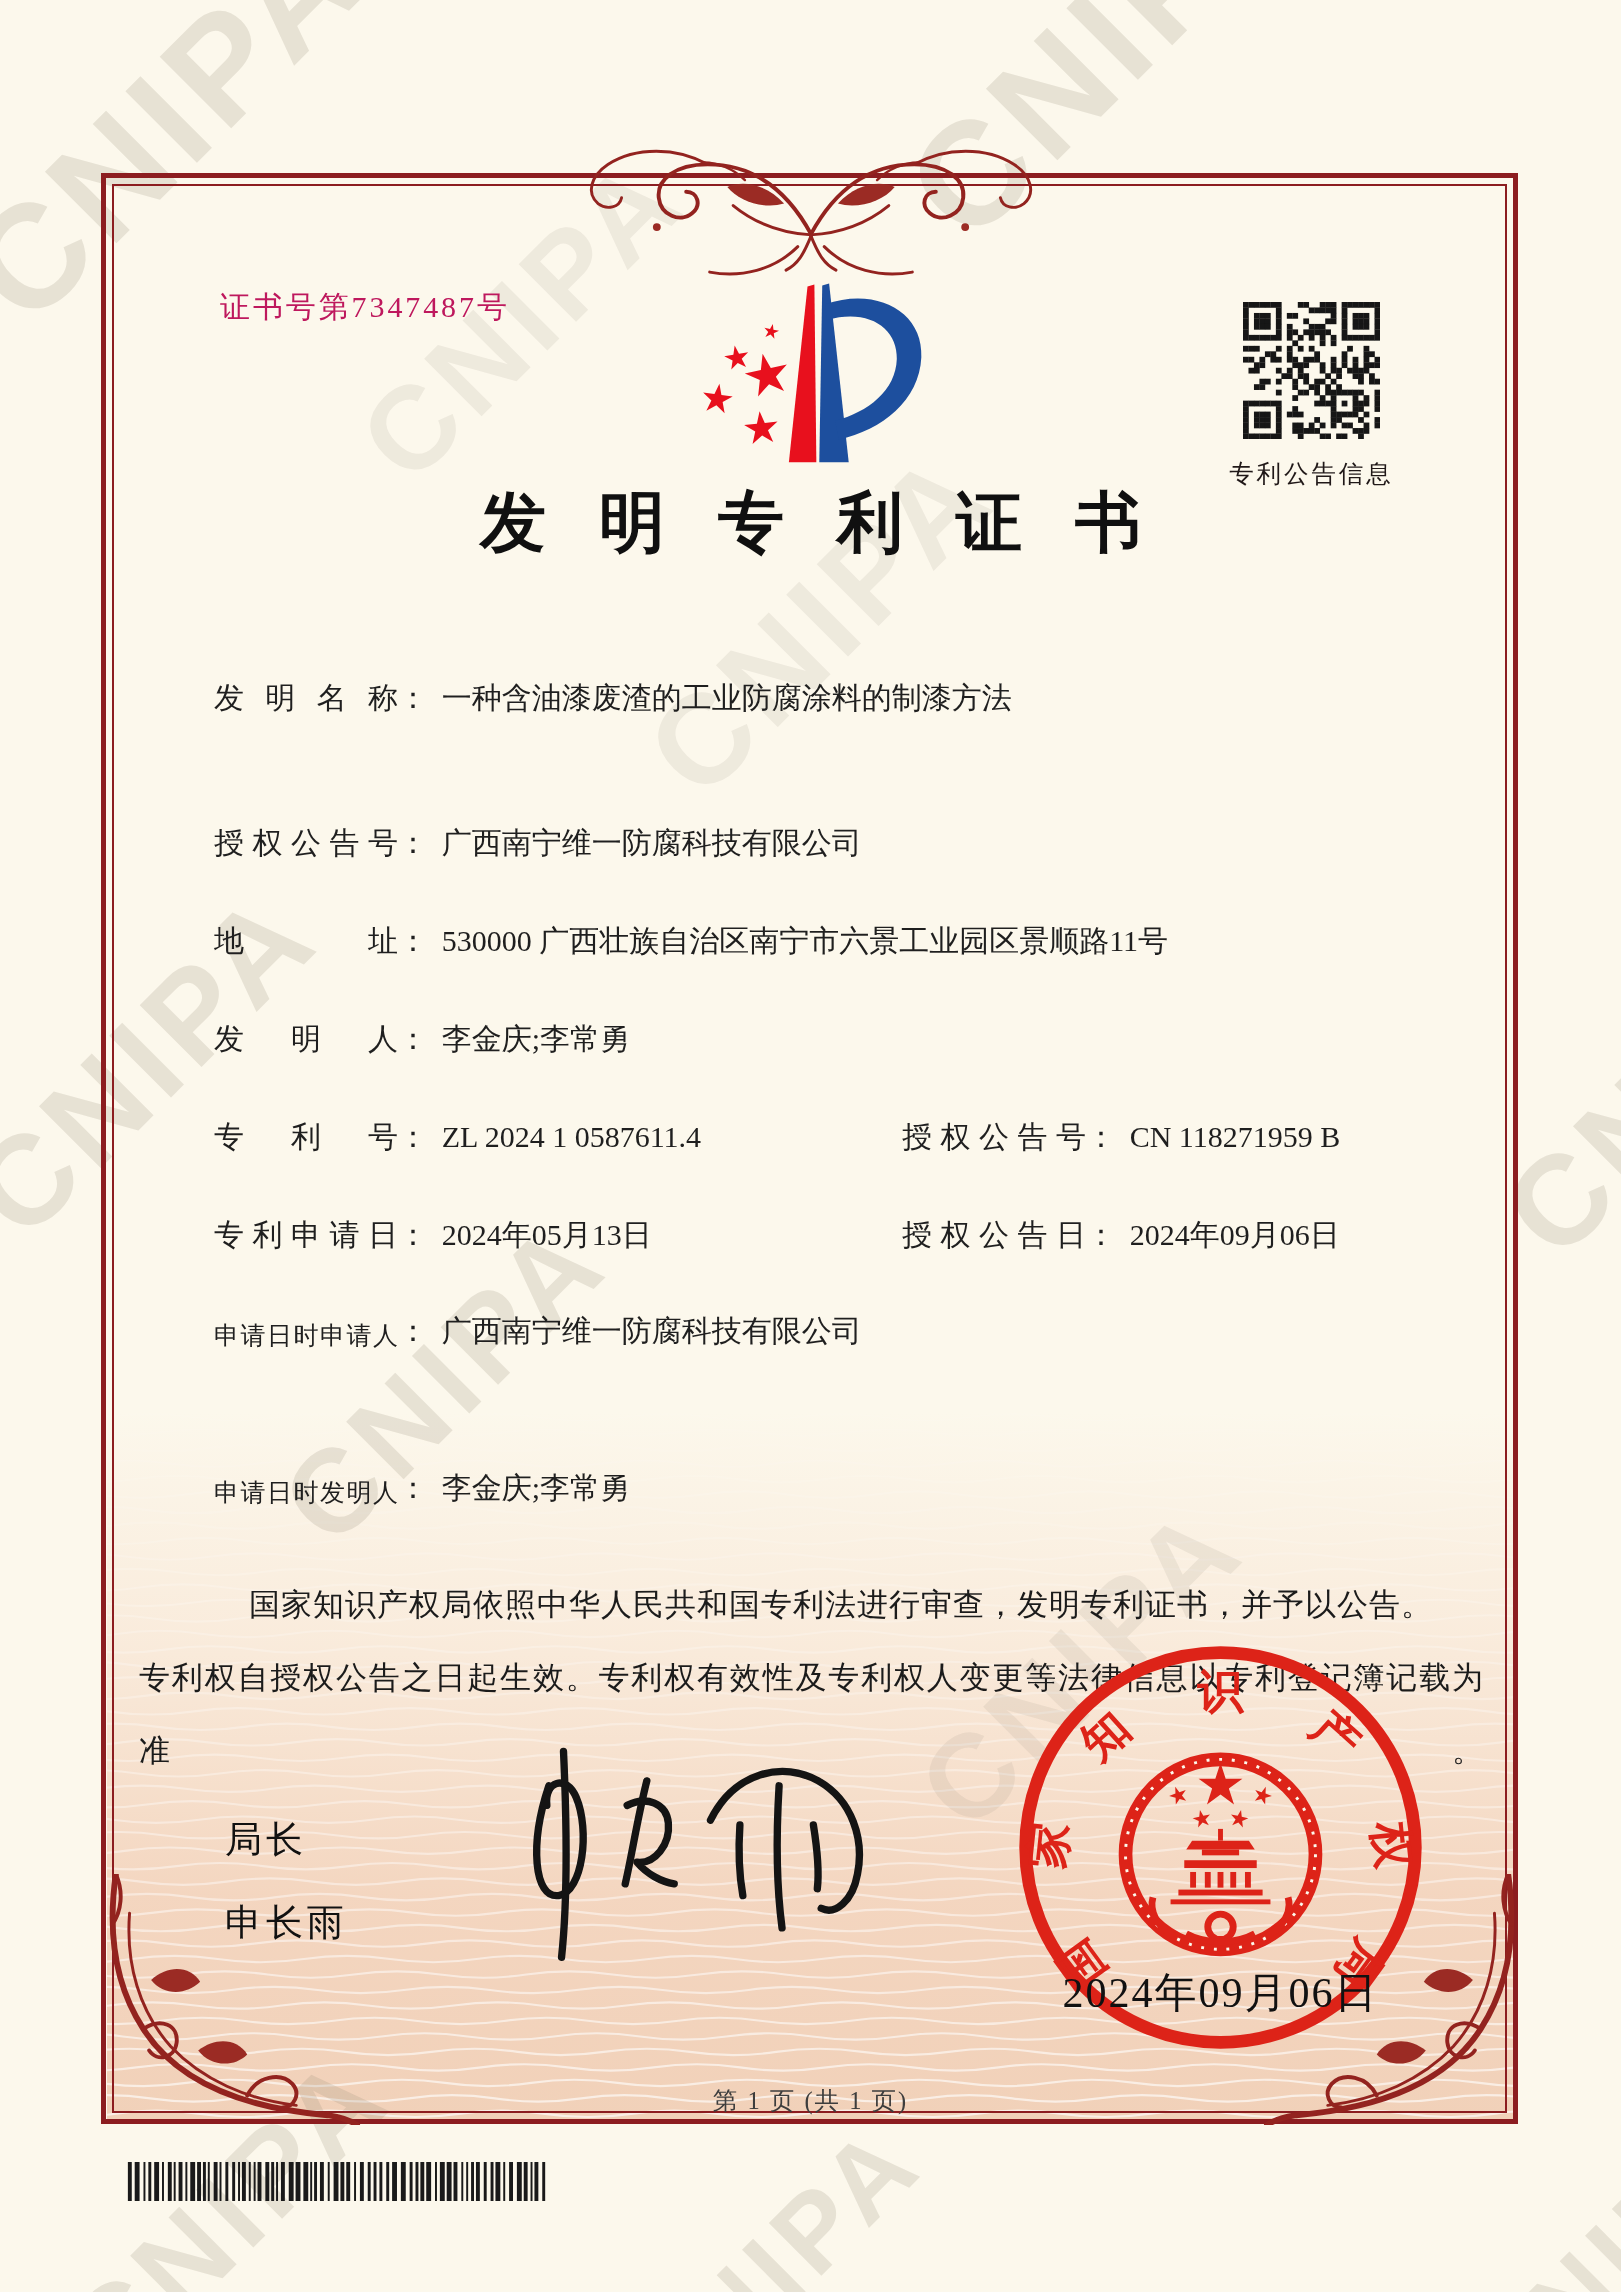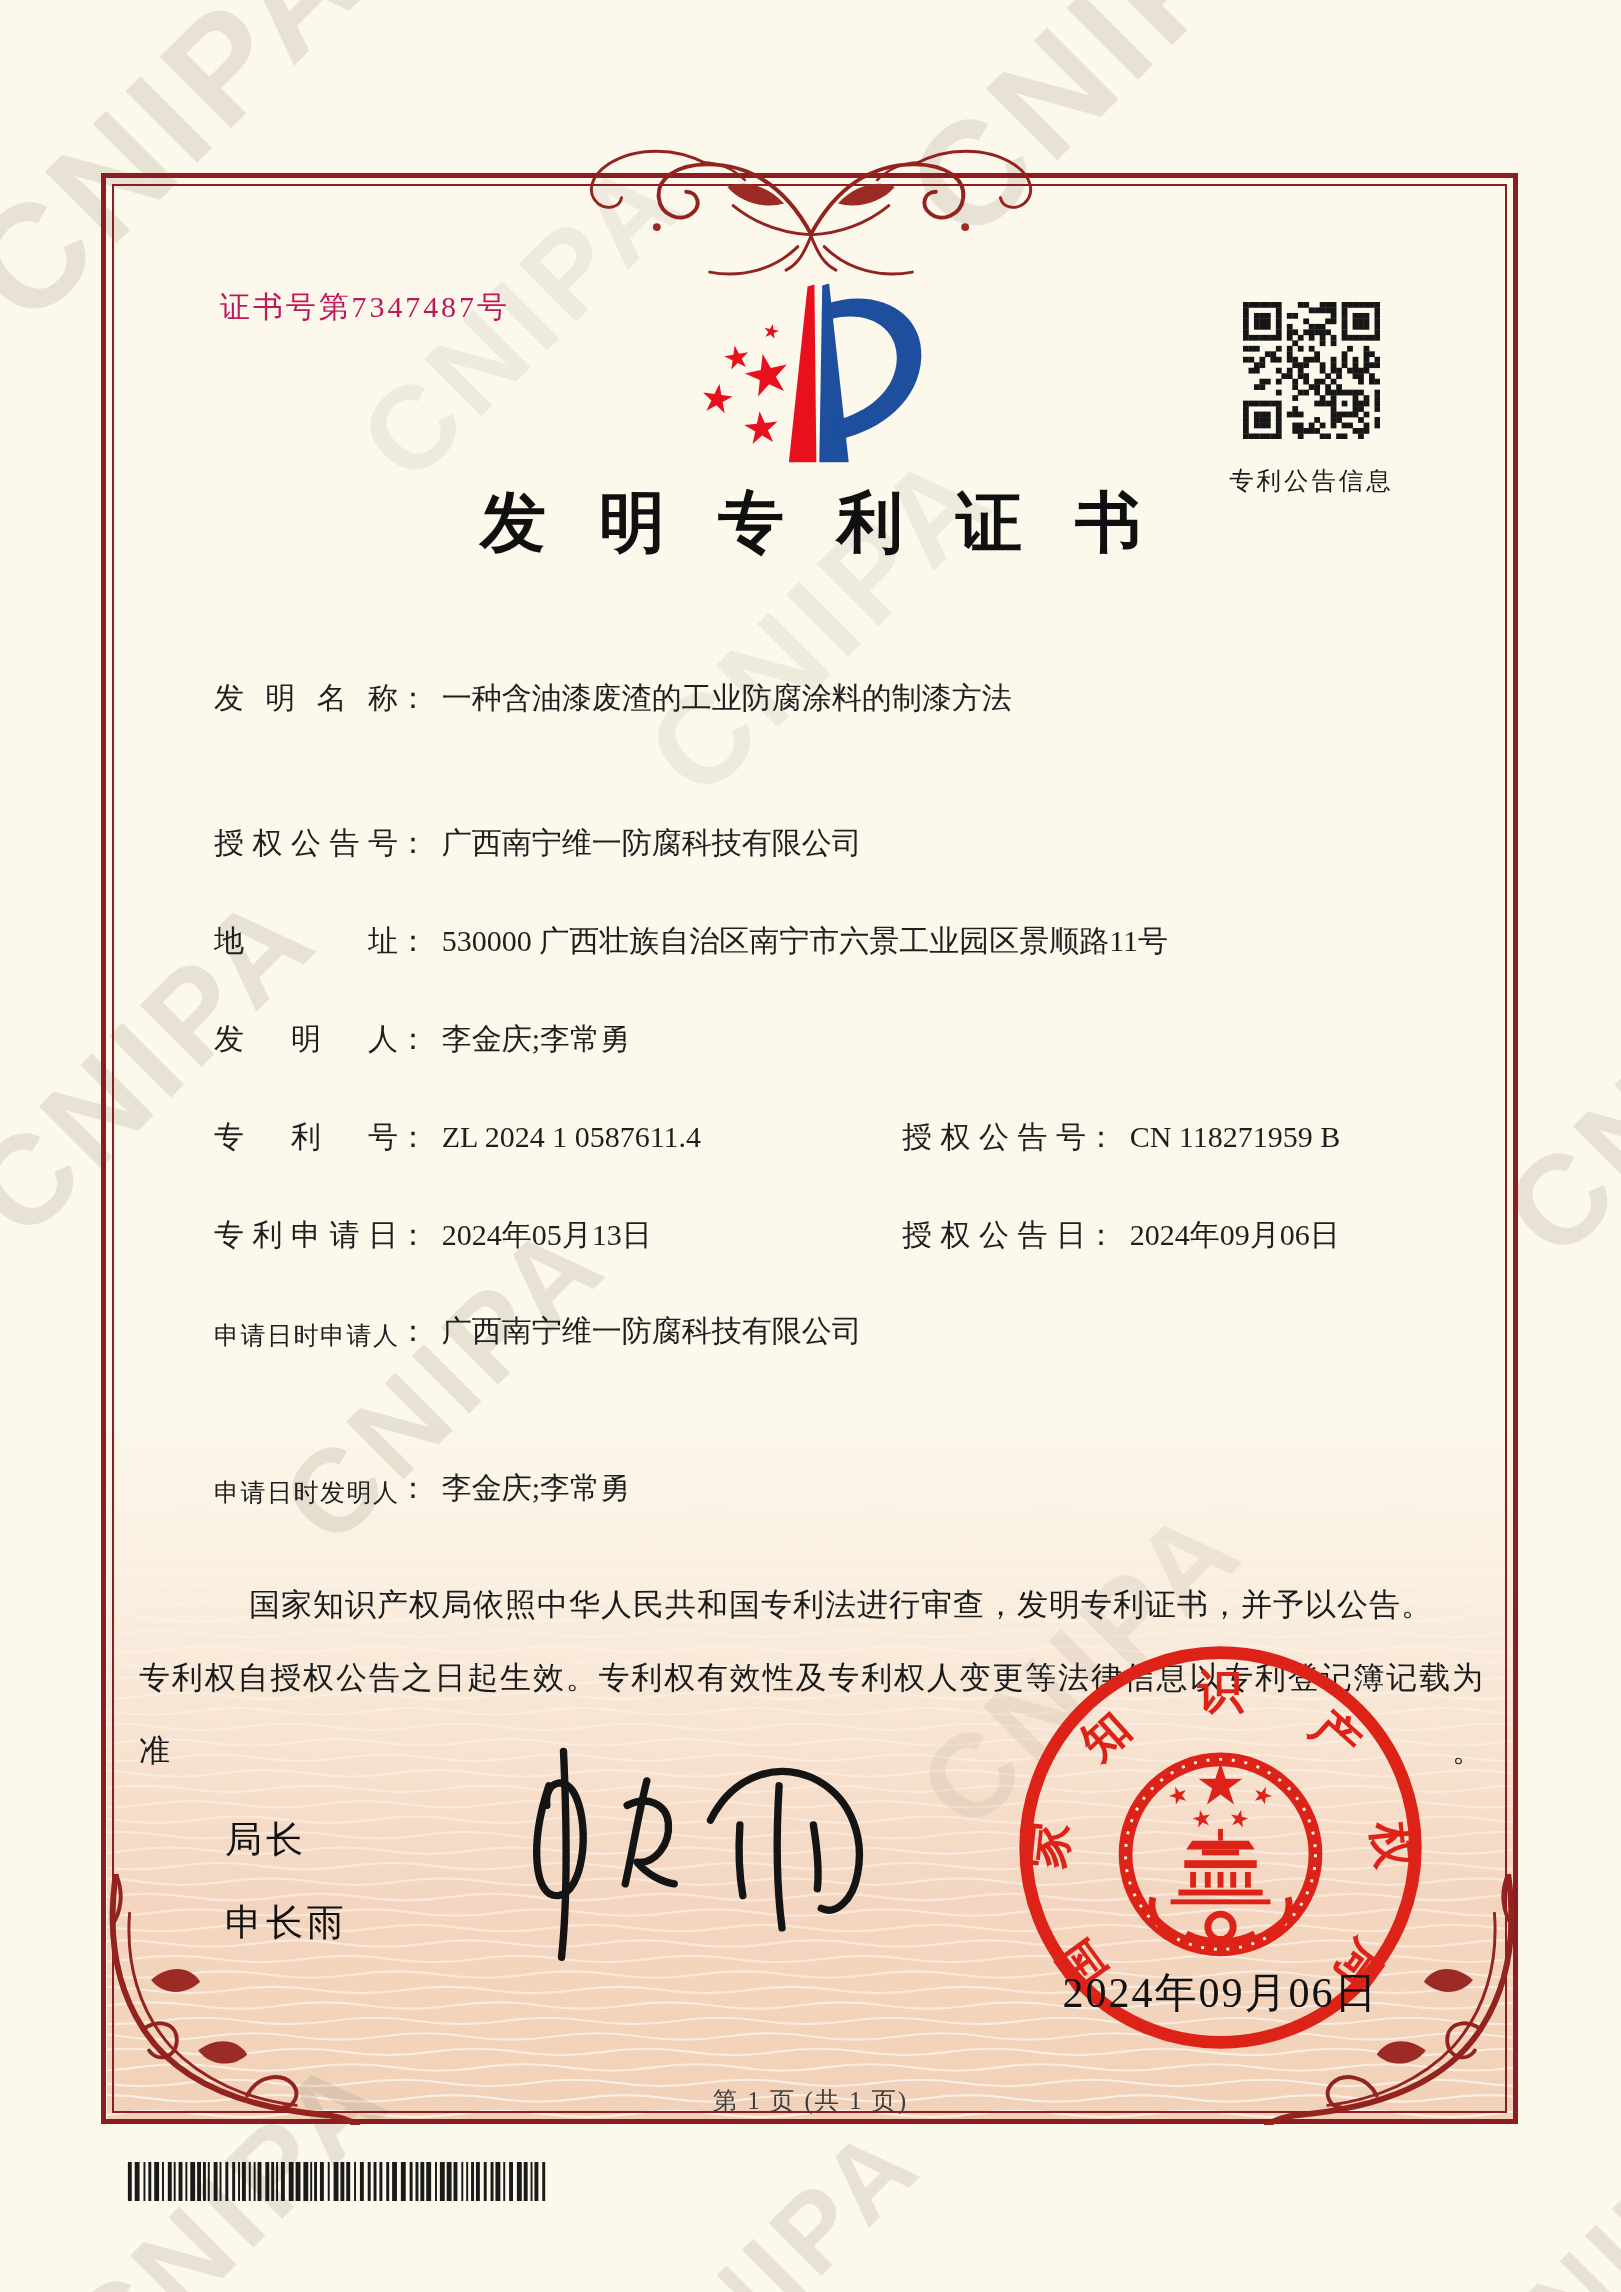--- a/index.html
+++ b/index.html
@@ -21,21 +21,21 @@
   .flourish{position:absolute;left:544px;top:90px;z-index:4;}
   .corner{position:absolute;z-index:4;}
   .corner-l{left:100px;top:1874px;}
   .corner-r{left:1257px;top:1874px;}
   .orn-stroke{fill:none;stroke:#93231f;stroke-linecap:round;}
   .orn-fill{fill:#9b2b24;}
   
   .certno{position:absolute;left:220px;top:287px;font-size:30px;letter-spacing:2.9px;color:#be185d;z-index:5;}
   .logo{position:absolute;left:676px;top:261px;z-index:5;}
   .qr{position:absolute;left:1243px;top:302px;width:137px;z-index:5;text-align:center;}
-  .qrcap{margin-top:21px;margin-left:-21.6px;width:180px;font-size:24.5px;letter-spacing:2.9px;color:#201818;}
+  .qrcap{margin-top:14px;margin-left:-21.6px;width:180px;font-size:24.5px;letter-spacing:2.9px;color:#201818;}
   .title{position:absolute;left:0;right:0;top:478px;margin:0;text-align:center;font-size:66px;
          font-weight:700;letter-spacing:53px;padding-left:53px;color:#101010;z-index:5;}
   .row{position:absolute;left:214px;font-size:30px;color:#1f1f1f;white-space:nowrap;z-index:5;}
   .lab{display:inline-block;width:184px;text-align:justify;text-align-last:justify;vertical-align:bottom;}
   .lab7{font-size:25px;}
   .colon{margin-right:13.7px;}
   .c2{position:absolute;left:688px;top:0;}
   .para{position:absolute;left:139px;top:1568px;width:1345px;font-size:31px;line-height:73px;
         letter-spacing:1px;color:#1b1b1b;z-index:5;}
   .p1{text-indent:110px;}

